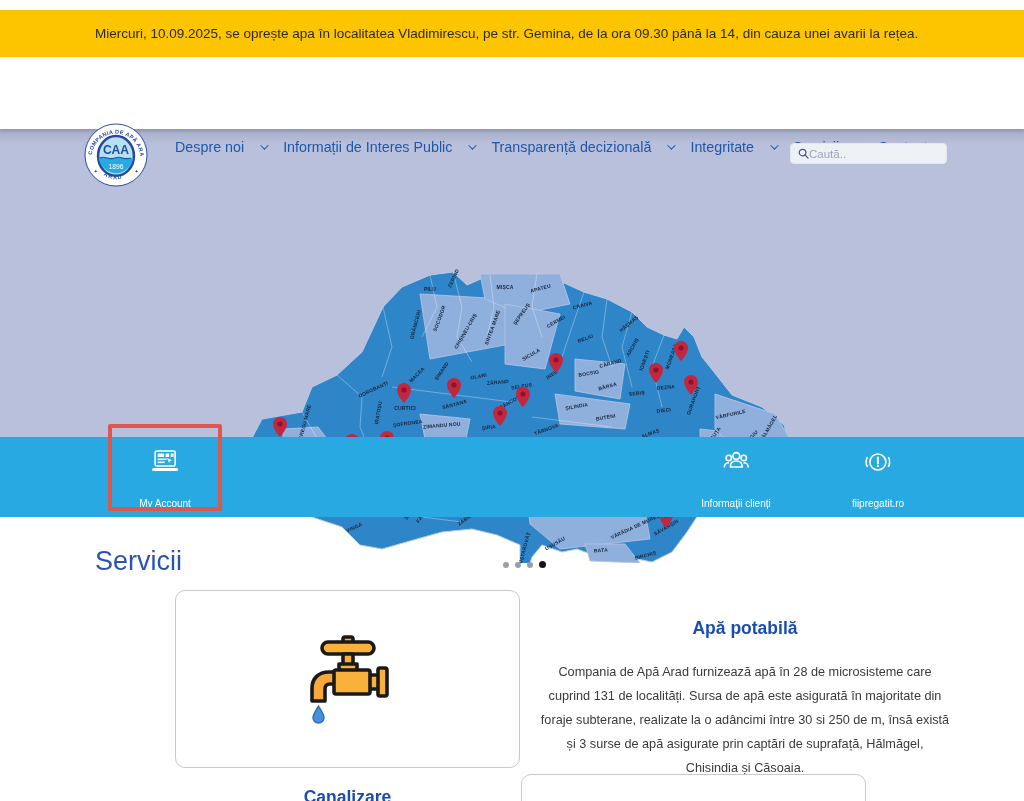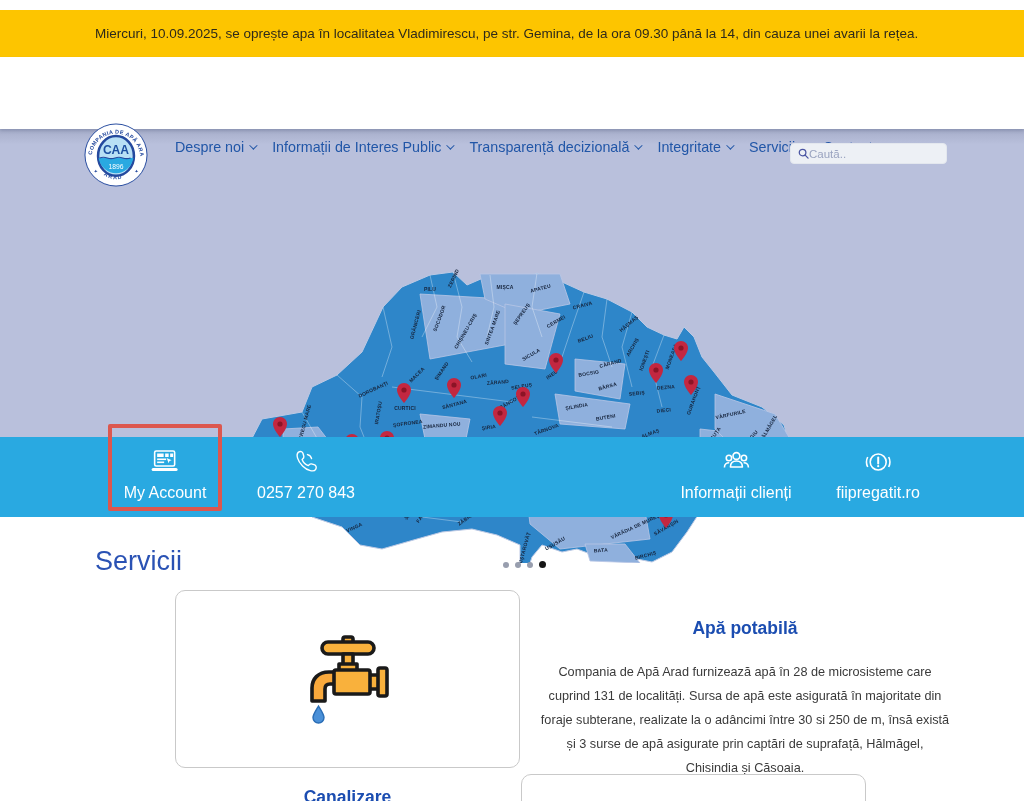--- a/index.html
+++ b/index.html
@@ -10,21 +10,21 @@
   
   .alert { position:absolute; left:0; top:10px; width:1024px; height:47px;
     background:#fdc500; display:flex; align-items:center; }
   .alert span { margin-left:95px; font-size:13.5px; color:#2e2a1a; }
 
   
   .header { position:absolute; left:0; top:57px; width:1024px; height:72px; background:#fff;
     box-shadow:0 2px 3px rgba(60,70,110,.25); z-index:5; }
   .logo { position:absolute; left:84px; top:66px; width:64px; height:64px; }
   .nav { position:absolute; left:175px; top:82px; display:flex; align-items:center; gap:17px; }
-  .nav-item { display:flex; align-items:center; gap:5px; color:#2156a7; font-size:14.3px; cursor:pointer; }
+  .nav-item { display:flex; align-items:center; gap:16px; color:#2156a7; font-size:14.3px; cursor:pointer; }
   .chev { width:6px; height:6px; border-right:1.6px solid #2156a7; border-bottom:1.6px solid #2156a7;
     transform:rotate(45deg) translateY(-2px); display:inline-block; }
   .search { position:absolute; left:790px; top:86px; width:157px; height:21px; background:#edf0f5;
     border:1px solid #e3e7ee; border-radius:4px; display:flex; align-items:center; padding:0 7px; }
   .search input { border:none; outline:none; background:transparent; font-size:11.5px; color:#445;
     width:120px; font-family:"Liberation Sans", sans-serif; }
   .search input::placeholder { color:#9aa3c0; }
 
   
   .hero { position:absolute; left:0; top:129px; width:1024px; height:308px;
@@ -32,21 +32,21 @@
   .mapwrap { position:absolute; left:232px; top:138px; width:570px; height:296px; }
   .dots { position:absolute; left:503px; top:432px; display:flex; gap:6px; align-items:center; }
   .dot { width:6px; height:6px; border-radius:50%; background:#989eae; }
   .dot.active { background:#151515; width:7px; height:7px; }
 
   
   .quickbar { position:absolute; left:0; top:437px; width:1024px; height:80px; background:#29a9e1; }
   .qitem { position:absolute; top:10px; transform:translateX(-50%); display:flex; flex-direction:column;
     align-items:center; color:#fff; cursor:pointer; white-space:nowrap; }
   .qitem .qicon { height:32px; display:flex; align-items:center; }
-  .qitem .qlabel { font-size:16px; margin-top:5px; }
+  .qitem .qlabel { font-size:10px; margin-top:19px; }
 
   
   .highlight-box { position:absolute; left:108px; top:424px; width:114px; height:87px;
     border:4px solid #dc574e; border-radius:2px; z-index:9; pointer-events:none; }
 
   
   .section-title { position:absolute; left:95px; top:546px; font-size:27px; color:#2a52b4; font-weight:500; }
   .card { position:absolute; background:#fff; border:1px solid #c9c9c9; border-radius:10px; }
   .card1 { left:175px; top:590px; width:345px; height:178px; display:flex; align-items:center; justify-content:center; }
   .card2 { left:521px; top:774px; width:345px; height:80px; }
@@ -287,29 +287,20 @@
               <rect x="21.5" y="5.5" width="3" height="3.5"></rect>
     <rect x="8.5" y="10.5" width="9" height="1.6"></rect>
               <rect x="8.5" y="13.5" width="7" height="1.6"></rect>
     <path d="M18 10 l5 2.2 -2.2 0.8 -0.8 2.2 z"></path>
             </g>
     <rect x="3" y="20" width="26" height="3" rx="1.5" fill="#fff" stroke="none"></rect>
           </svg>
         </span>
         <span class="qlabel">My Account</span>
       </div>
-      <div class="qitem" style="left: 306px;">
-        <span class="qicon">
-          <svg width="30" height="30" viewBox="0 0 30 30" fill="none" stroke="#fff" stroke-width="1.7" stroke-linecap="round" stroke-linejoin="round">
-    <path d="M8 3 C10.5 1.5 13 2.5 13.7 5 L14.6 8.3 C15 10 13.8 11 12.5 12 C13.6 15.2 16.8 18.4 20 19.5 C21 18.2 22 17 23.7 17.4 L27 18.3 C29.5 19 30.5 21.5 29 24 C27 27.5 19 26 13 20 C7 14 4.5 6 8 3 Z" transform="scale(0.82) translate(1,2)"></path>
-    <path d="M19 6 C21.5 6.5 23.5 8.5 24 11" transform="scale(0.82) translate(1,2)"></path>
-          </svg>
-        </span>
-        <span class="qlabel">0257 270 843</span>
-      </div>
       <div class="qitem" style="left: 878px;">
         <span class="qicon">
           <svg width="30" height="30" viewBox="0 0 30 30" fill="none" stroke="#fff" stroke-width="1.6">
     <circle cx="15" cy="14" r="8"></circle>
     <path d="M15 9.5 L15 15.5" stroke-width="2" stroke-linecap="round"></path>
     <circle cx="15" cy="18.2" r="1.1" fill="#fff" stroke="none"></circle>
     <path d="M4.5 9 C3 12 3 16 4.5 19 M25.5 9 C27 12 27 16 25.5 19"></path>
           </svg>
         </span>
         <span class="qlabel">fiipregatit.ro</span>

